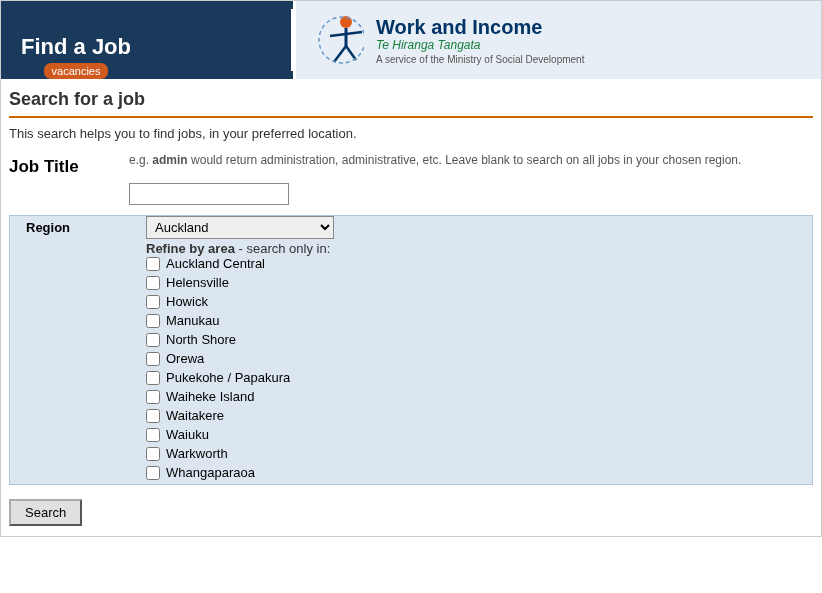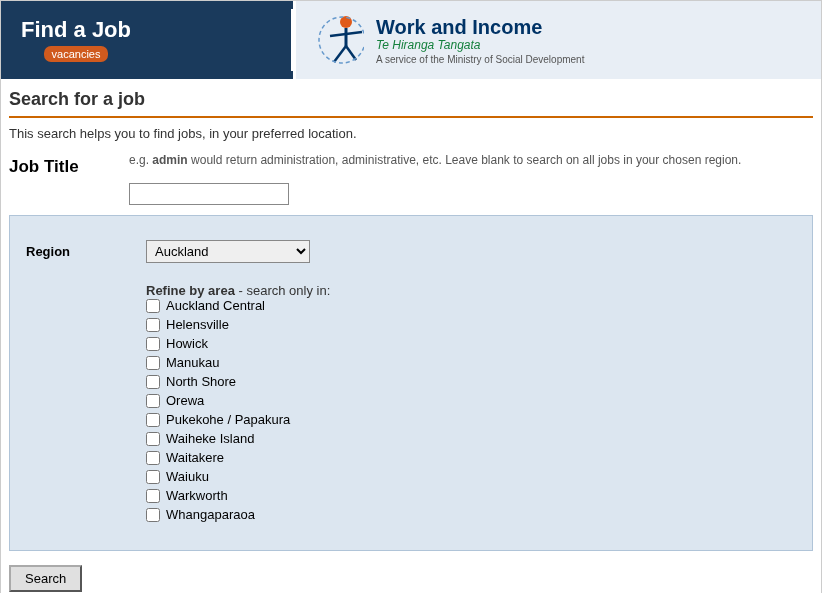--- a/index.html
+++ b/index.html
@@ -9,21 +9,21 @@
     .header {
       display: flex;
       align-items: stretch;
       background: #1a3a5c;
       height: 78px;
     }
     .header-left {
       background: #1a3a5c;
       padding: 0 20px;
       display: flex;
-      align-items: center;
+      align-items: flex-end;
       width: 290px;
     }
     .find-a-job-box {
       background: #1a3a5c;
       text-align: center;
     }
     .find-a-job-title {
       color: #fff;
       font-size: 22px;
       font-style: italic;
@@ -133,43 +133,43 @@
       width: 160px;
       height: 22px;
       font-size: 13px;
       padding: 2px 4px;
     }
 
     
     .region-section {
       background: #dce6f0;
       border: 1px solid #b0c4d8;
-      padding: 24px 16px;
+      padding: 0 16px;
       margin-left: 0;
     }
     .region-row {
       display: flex;
       align-items: flex-start;
     }
     .region-label {
       width: 120px;
       font-weight: bold;
       font-size: 13px;
       padding-top: 4px;
       flex-shrink: 0;
     }
     .region-field {
       flex: 1;
     }
     .region-select {
       font-size: 13px;
       padding: 2px 4px;
-      width: 164px;
+      width: 188px;
       border: 1px solid #888;
-      margin-bottom: 20px;
+      margin-bottom: 2px;
     }
     .refine-label {
       font-size: 13px;
       color: #333;
     }
     .refine-label b {
       font-weight: bold;
     }
     .checkboxes-list {
       list-style: none;

